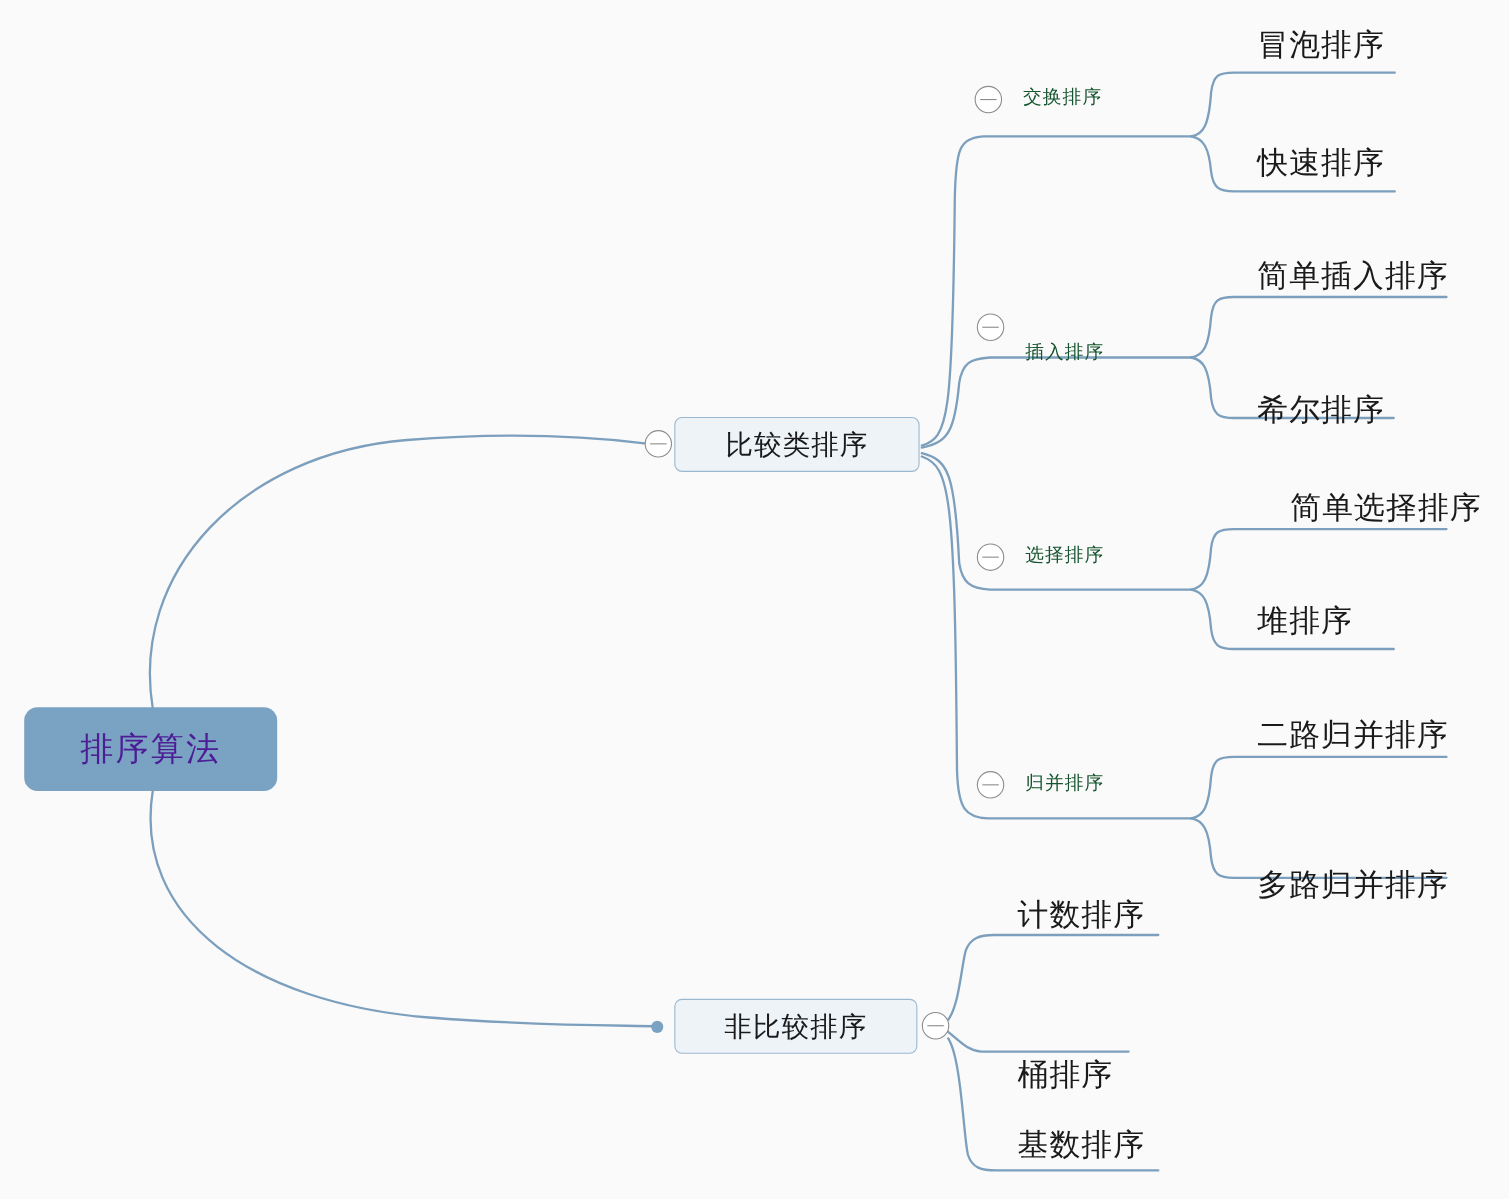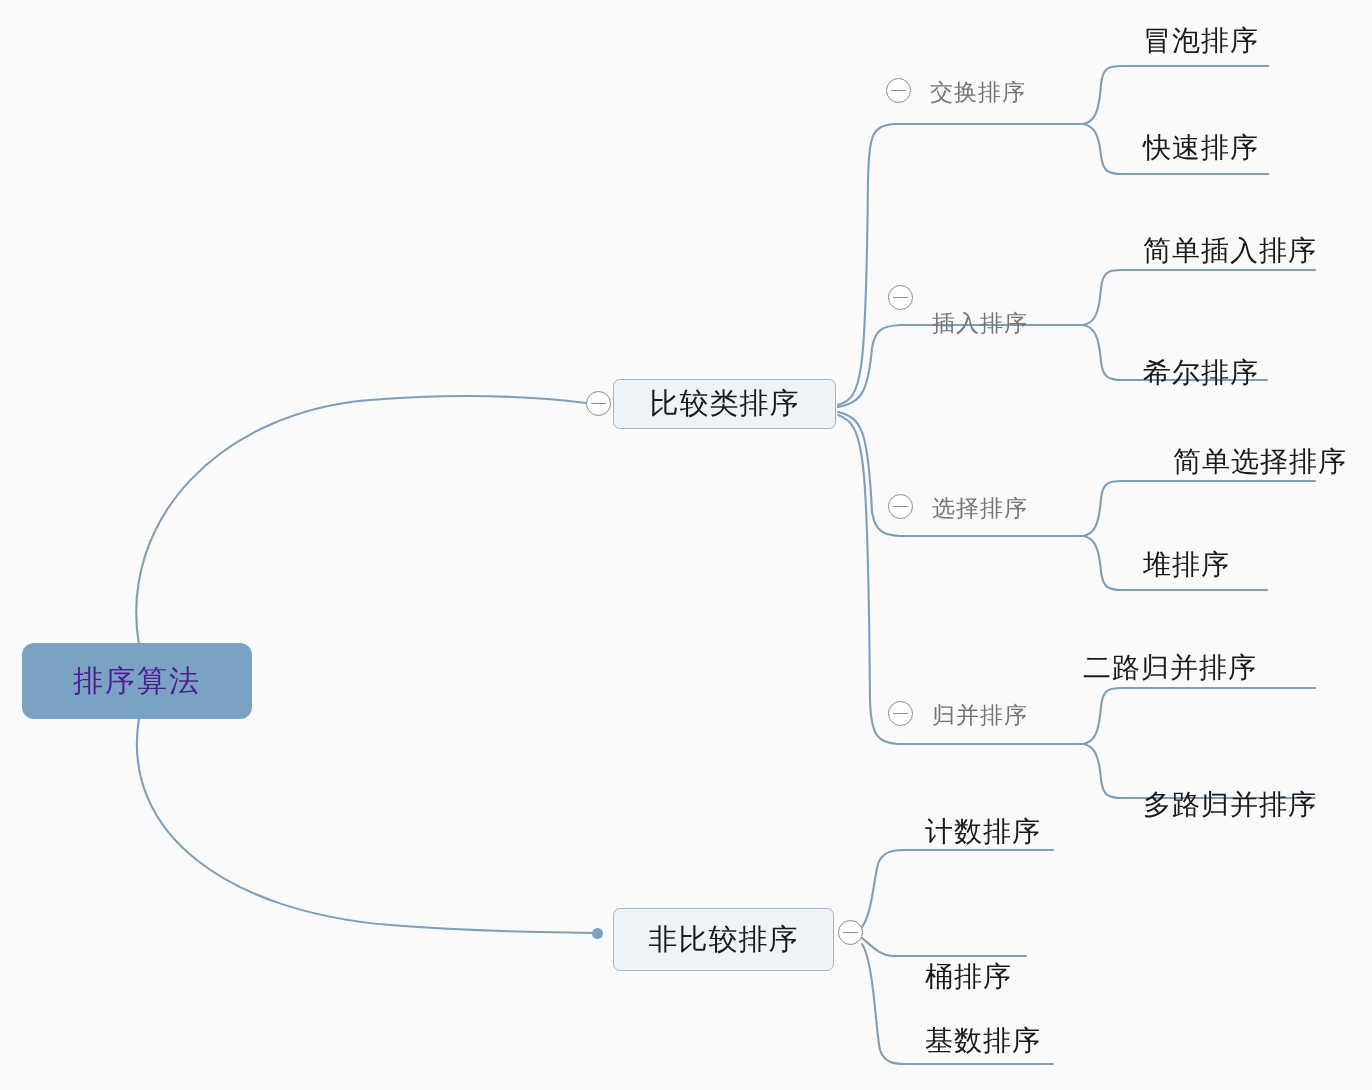--- a/index.html
+++ b/index.html
@@ -43,30 +43,30 @@
   
   .branch-node {
     position: absolute;
     display: flex;
     align-items: center;
     justify-content: center;
     background: #eef3f8;
     border: 1px solid #9ab8d0;
     border-radius: 7px;
     color: #1a1a1a;
-    font-size: 29px;
+    font-size: 25px;
     letter-spacing: 1px;
     box-sizing: border-box;
   }
 
   
   .text-node {
     position: absolute;
-    color: #737373;
-    font-size: 23px;
+    color: #14532d;
+    font-size: 17px;
     white-space: nowrap;
     letter-spacing: 1px;
   }
   .leaf-node {
     position: absolute;
     color: #1a1a1a;
     font-size: 28px;
     white-space: nowrap;
     letter-spacing: 1px;
   }
@@ -148,21 +148,21 @@
   <div class="root-node" style="left:22px; top:643px; width:230px; height:76px;">
     <span>排序算法</span>
   </div>
 
   <div class="toggle" style="left:586px; top:391px;"></div>
   <div class="branch-node" style="left:613px; top:379px; width:223px; height:50px;">
     <span>比较类排序</span>
   </div>
 
   <div class="dot" style="left:592px; top:928px;"></div>
-  <div class="branch-node" style="left:613px; top:908px; width:221px; height:63px;">
+  <div class="branch-node" style="left:613px; top:908px; width:221px; height:50px;">
     <span>非比较排序</span>
   </div>
   <div class="toggle" style="left:838px; top:920px;"></div>
 
   <div class="toggle" style="left:886px; top:78px;"></div>
   <div class="text-node" style="left:930px; top:77px;">交换排序</div>
 
   <div class="toggle" style="left:888px; top:285px;"></div>
   <div class="text-node" style="left:932px; top:284px;margin-top:24px;">插入排序</div>
 
@@ -174,20 +174,20 @@
 
   <div class="leaf-node" style="left:1143px; top:22px;">冒泡排序</div>
   <div class="leaf-node" style="left:1143px; top:129px;">快速排序</div>
 
   <div class="leaf-node" style="left:1143px; top:232px;">简单插入排序</div>
   <div class="leaf-node" style="left:1143px; top:336px;margin-top:18px;">希尔排序</div>
 
   <div class="leaf-node" style="left:1173px; top:443px;">简单选择排序</div>
   <div class="leaf-node" style="left:1143px; top:546px;">堆排序</div>
 
-  <div class="leaf-node" style="left:1083px; top:649px;">二路归并排序</div>
+  <div class="leaf-node" style="left:1143px; top:649px;">二路归并排序</div>
   <div class="leaf-node" style="left:1143px; top:754px;margin-top:32px;">多路归并排序</div>
 
   <div class="leaf-node" style="left:925px; top:813px;">计数排序</div>
   <div class="leaf-node" style="left:925px; top:919px;margin-top:39px;">桶排序</div>
   <div class="leaf-node" style="left:925px; top:1022px;">基数排序</div>
 
 </div>
 
 </body></html>

